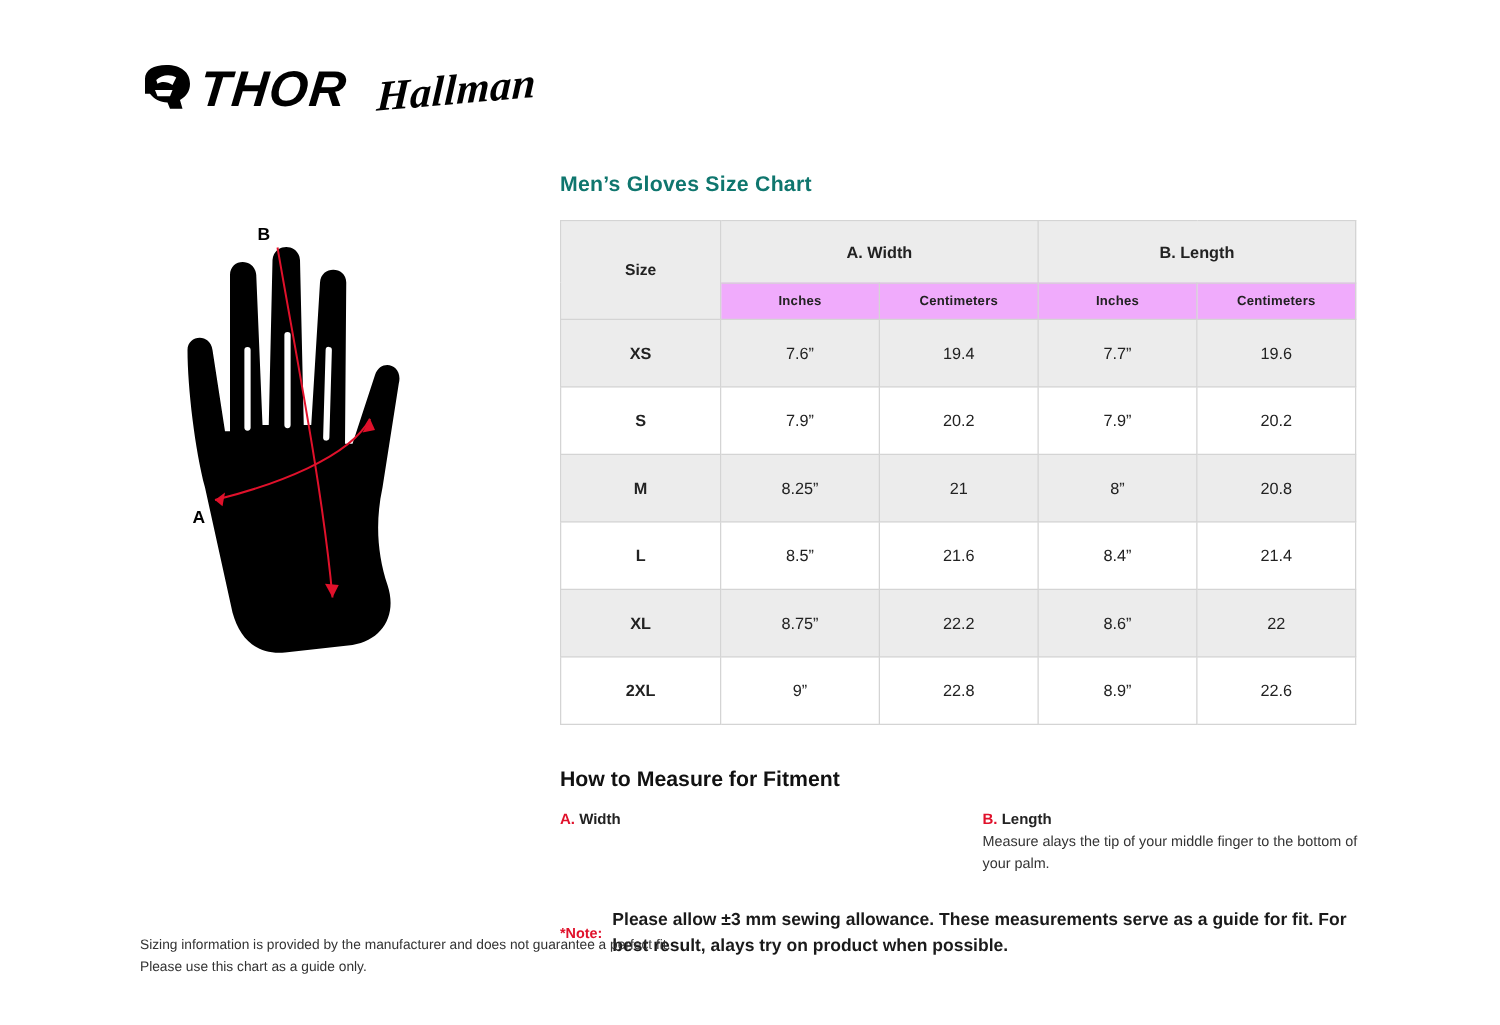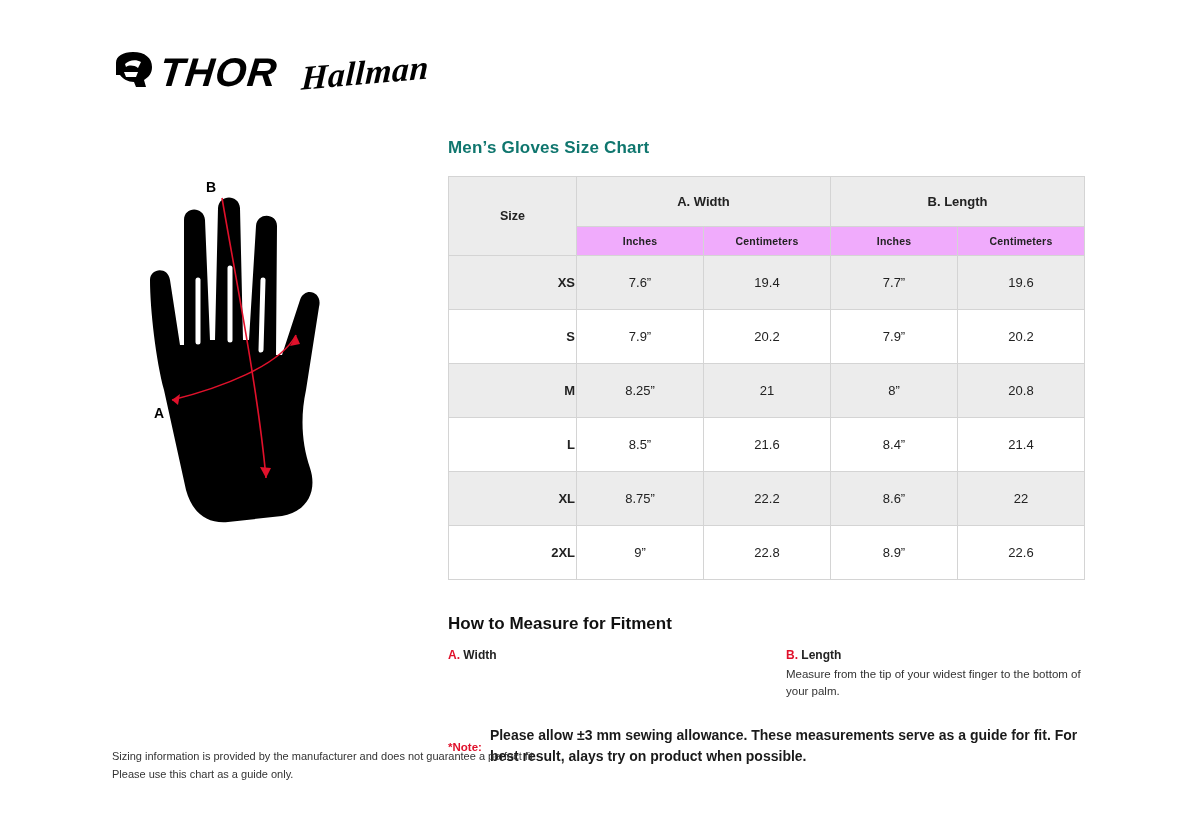--- a/index.html
+++ b/index.html
@@ -110,21 +110,20 @@
     letter-spacing: 0.2px;
   }
   .size-chart tbody td {
     height: 51px;
     font-size: 13px;
     vertical-align: middle;
   }
   .size-chart tbody td.sizecell {
     font-weight: bold;
     font-size: 13px;
-    text-align: right;
   }
   .size-chart tbody tr.shaded td {
     background: #ececec;
   }
   .size-chart tbody tr.plain td {
     background: #ffffff;
   }
 
   
   .howto {
@@ -322,21 +321,21 @@
             <span class="letter">A.</span>
             <span>Width</span>
           </div>
         </div>
 
         <div class="measure-col">
           <div class="measure-head">
             <span class="letter">B.</span>
             <span>Length</span>
           </div>
-          <div class="measure-body">Measure from the tip of your widest finger to the bottom of your palm.</div>
+          <div class="measure-body">Measure alays the tip of your middle finger to the bottom of your palm.</div>
         </div>
       </div>
 
       <div class="note-row">
         <span class="note-label">*Note:</span>
         <span class="note-text">Please allow ±3 mm sewing allowance. These measurements serve as a guide for fit. For best result, alays try on product when possible.</span>
       </div>
     </div>
   </div>
 

